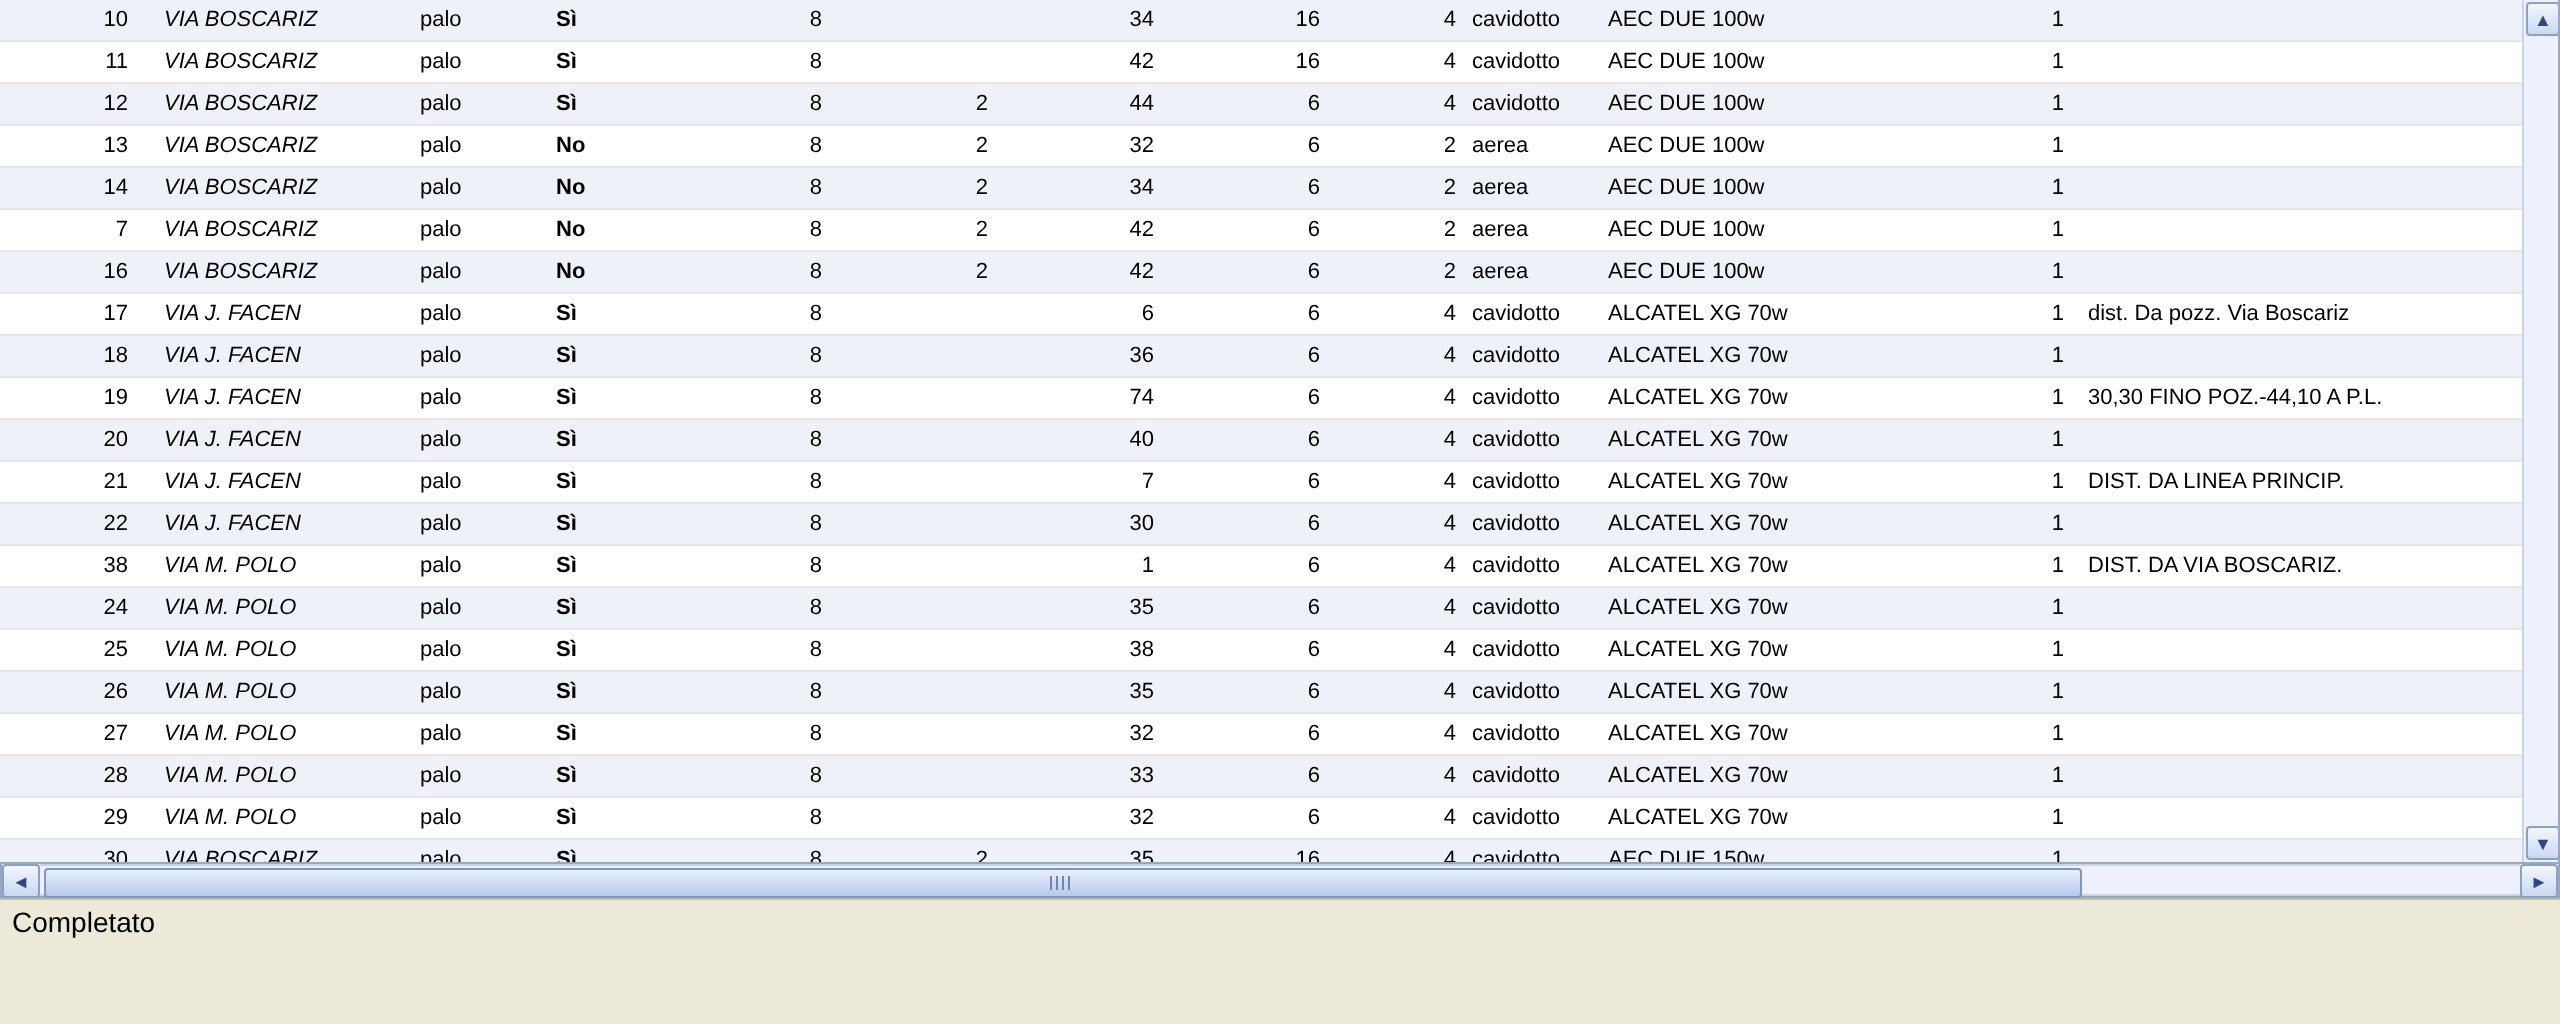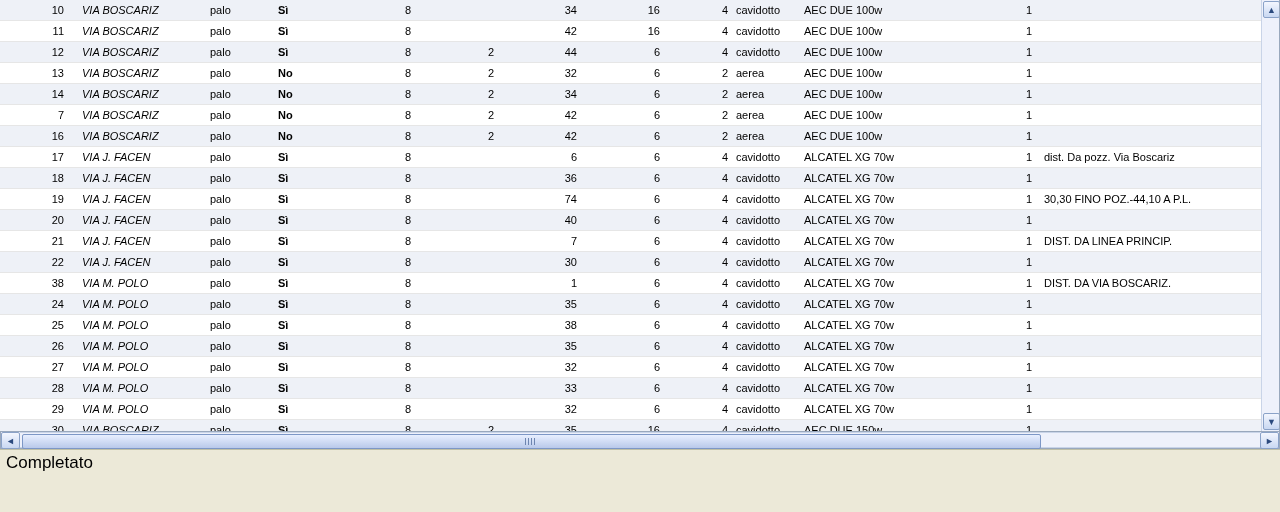--- a/index.html
+++ b/index.html
@@ -128,21 +128,21 @@
 
   .statusbar {
     position: absolute;
     left: 0; right: 0;
     top: 449px;
     height: 20px;
     background: #ece9d8;
     border-top: 1px solid #c0c0a8;
     padding: 3px 6px;
     box-sizing: border-box;
-    font-size: 17px;
+    font-size: 14px;
     color:#000;
   }
 </style>
 </head>
 <body>
 
 <div class="viewport">
 
   <div class="grid-wrap">
     <table>

